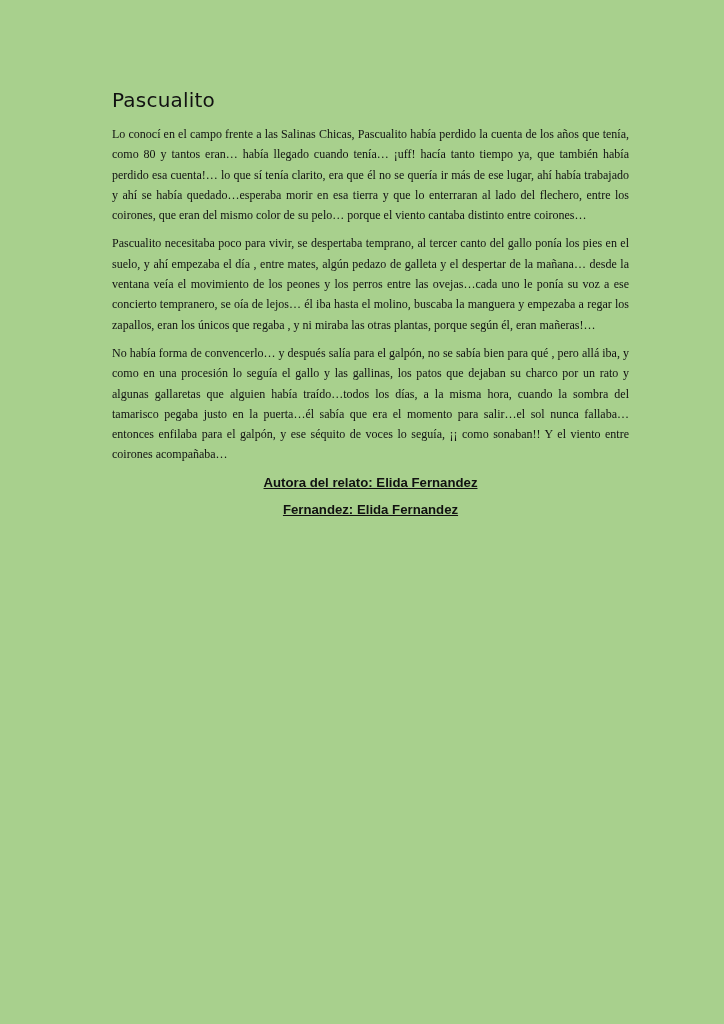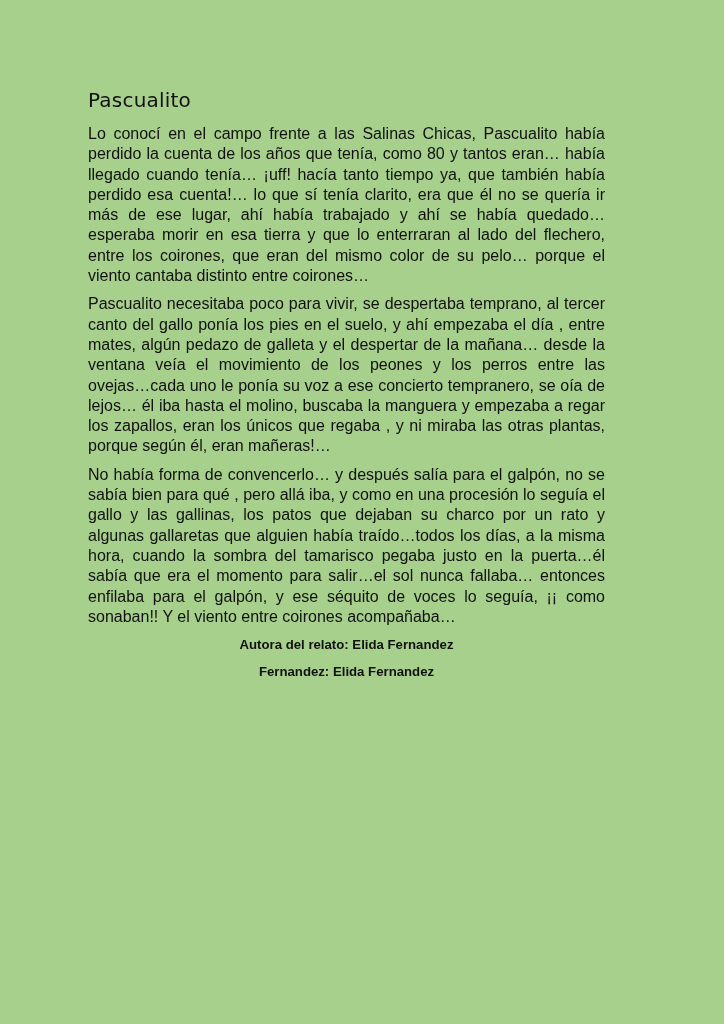--- a/index.html
+++ b/index.html
@@ -8,54 +8,55 @@
     }
     body {
       width: 724px;
       height: 1024px;
       background: #a8d08d;
       overflow: hidden;
       position: relative;
     }
     .page {
       position: absolute;
-      left: 88px;
+      left: 112px;
       top: 86px;
       width: 517px;
       color: #111;
     }
     .title {
       font-family: "DejaVu Sans", sans-serif;
       font-size: 20px;
       font-weight: normal;
       margin: 0 0 10px 0;
       line-height: 28px;
       letter-spacing: 0.2px;
       color: #111;
     }
     .para {
-      font-family: Liberation Sans, sans-serif;
-      font-size: 16px;
+      font-family: Liberation Serif, serif;
+      font-size: 12px;
       line-height: 20.3px;
       text-align: justify;
       margin: 0 0 8px 0;
     }
     .credit {
       font-family: "Liberation Sans", sans-serif;
       font-size: 13.2px;
       font-weight: bold;
       text-align: center;
       margin: 0;
       line-height: 20px;
     }
     .credit + .credit {
       margin-top: 7px;
     }
     .credits {
       margin-top: 2px;
+      text-decoration: underline;
     }
   </style>
 </head>
 <body>
 
 <div class="page">
   <h1 class="title">Pascualito</h1>
 
   <p class="para">Lo conocí en el campo frente a  las Salinas Chicas, Pascualito había perdido la cuenta de los años que tenía, como 80 y tantos eran… había llegado cuando tenía… ¡uff! hacía tanto tiempo ya, que también había perdido esa cuenta!… lo que sí tenía clarito, era que él no se quería ir más de  ese lugar, ahí había trabajado y ahí se había quedado…esperaba morir en esa tierra y que lo enterraran al lado del flechero, entre los coirones, que eran del mismo color de su pelo… porque el viento cantaba distinto entre coirones…</p>
   <p class="para">Pascualito necesitaba poco para vivir, se despertaba temprano, al tercer canto del gallo ponía los pies en el suelo, y ahí empezaba el día , entre mates, algún pedazo de galleta y el despertar de la mañana… desde la ventana veía el movimiento de los peones y los perros entre las ovejas…cada uno le ponía su voz a ese concierto tempranero, se oía de lejos… él iba hasta el molino, buscaba la manguera y empezaba a regar los zapallos, eran los únicos que regaba , y ni miraba  las otras plantas, porque según él,  eran mañeras!…</p>

